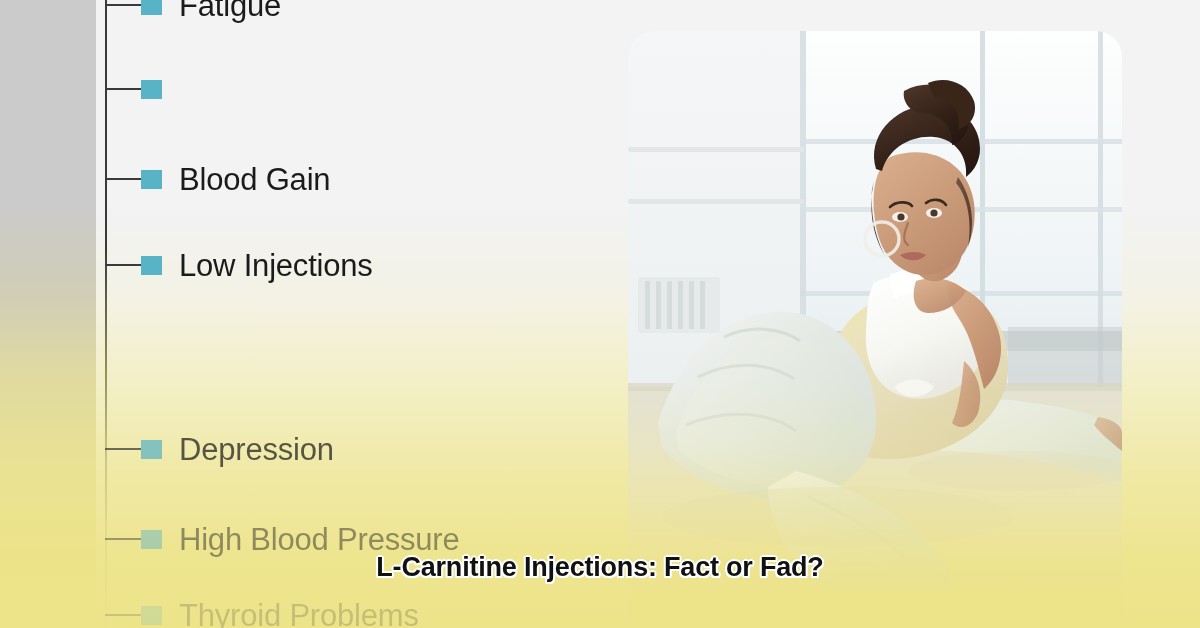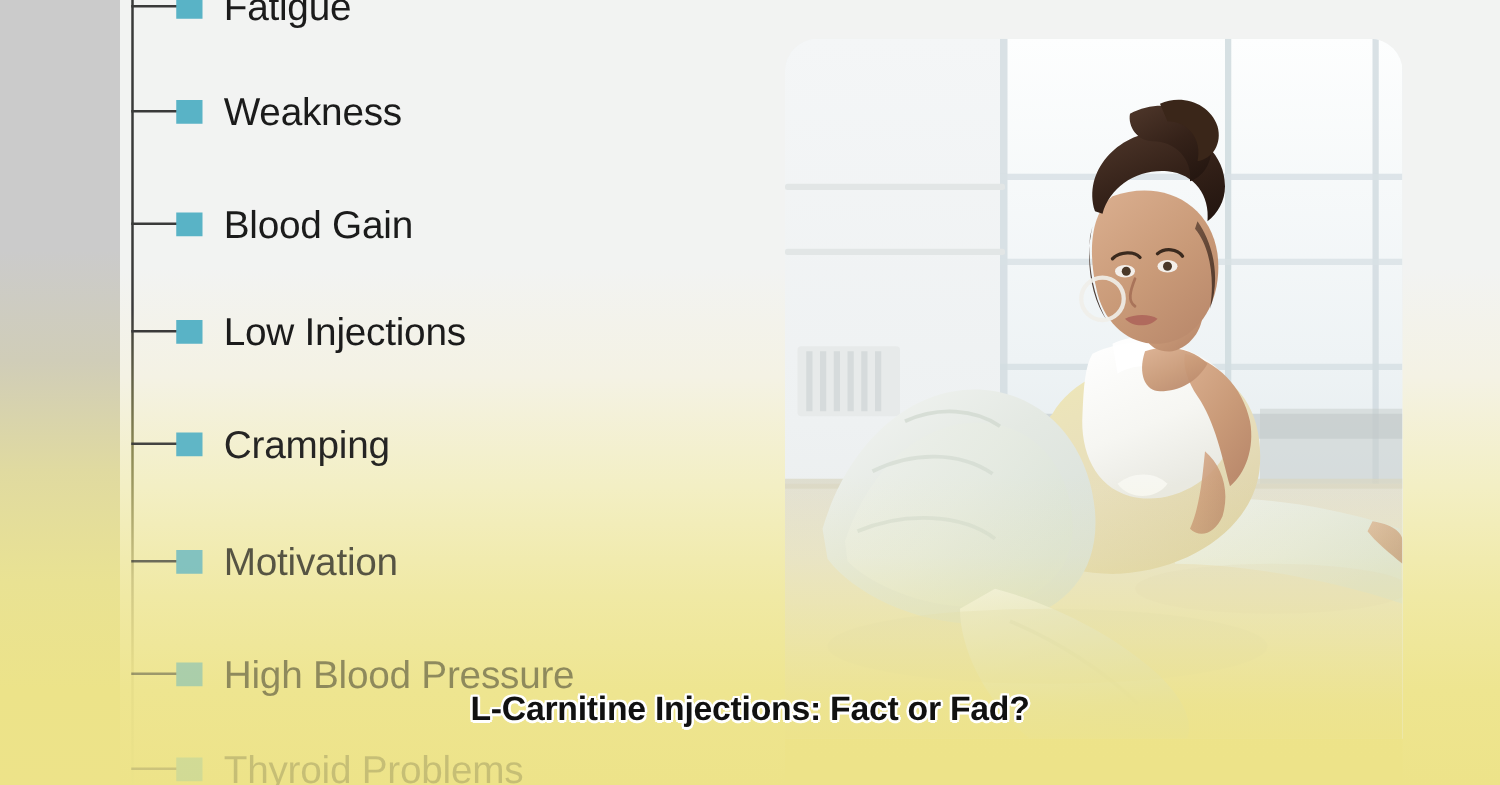--- a/index.html
+++ b/index.html
@@ -167,45 +167,39 @@
 
   <div class="row f1" style="top:-12px">
     <span class="connector"></span>
     <span class="marker"></span>
     <span class="label">Fatigue</span>
   </div>
 
   <div class="row f1" style="top:72px">
     <span class="connector"></span>
     <span class="marker"></span>
-    <span class="label">Weakness</span>
   </div>
 
   <div class="row f1" style="top:162px">
     <span class="connector"></span>
     <span class="marker"></span>
     <span class="label">Blood Gain</span>
   </div>
 
   <div class="row f2" style="top:248px">
     <span class="connector"></span>
     <span class="marker"></span>
     <span class="label">Low Injections</span>
   </div>
 
-  <div class="row f3" style="top:338px">
-    <span class="connector"></span>
-    <span class="marker"></span>
-    <span class="label">Cramping</span>
-  </div>
 
   <div class="row f4" style="top:432px">
     <span class="connector"></span>
     <span class="marker"></span>
-    <span class="label">Motivation</span>
+    <span class="label">Depression</span>
   </div>
 
   <div class="row f5" style="top:522px">
     <span class="connector"></span>
     <span class="marker"></span>
     <span class="label">High Blood Pressure</span>
   </div>
 
   <div class="row f6" style="top:598px">
     <span class="connector"></span>

